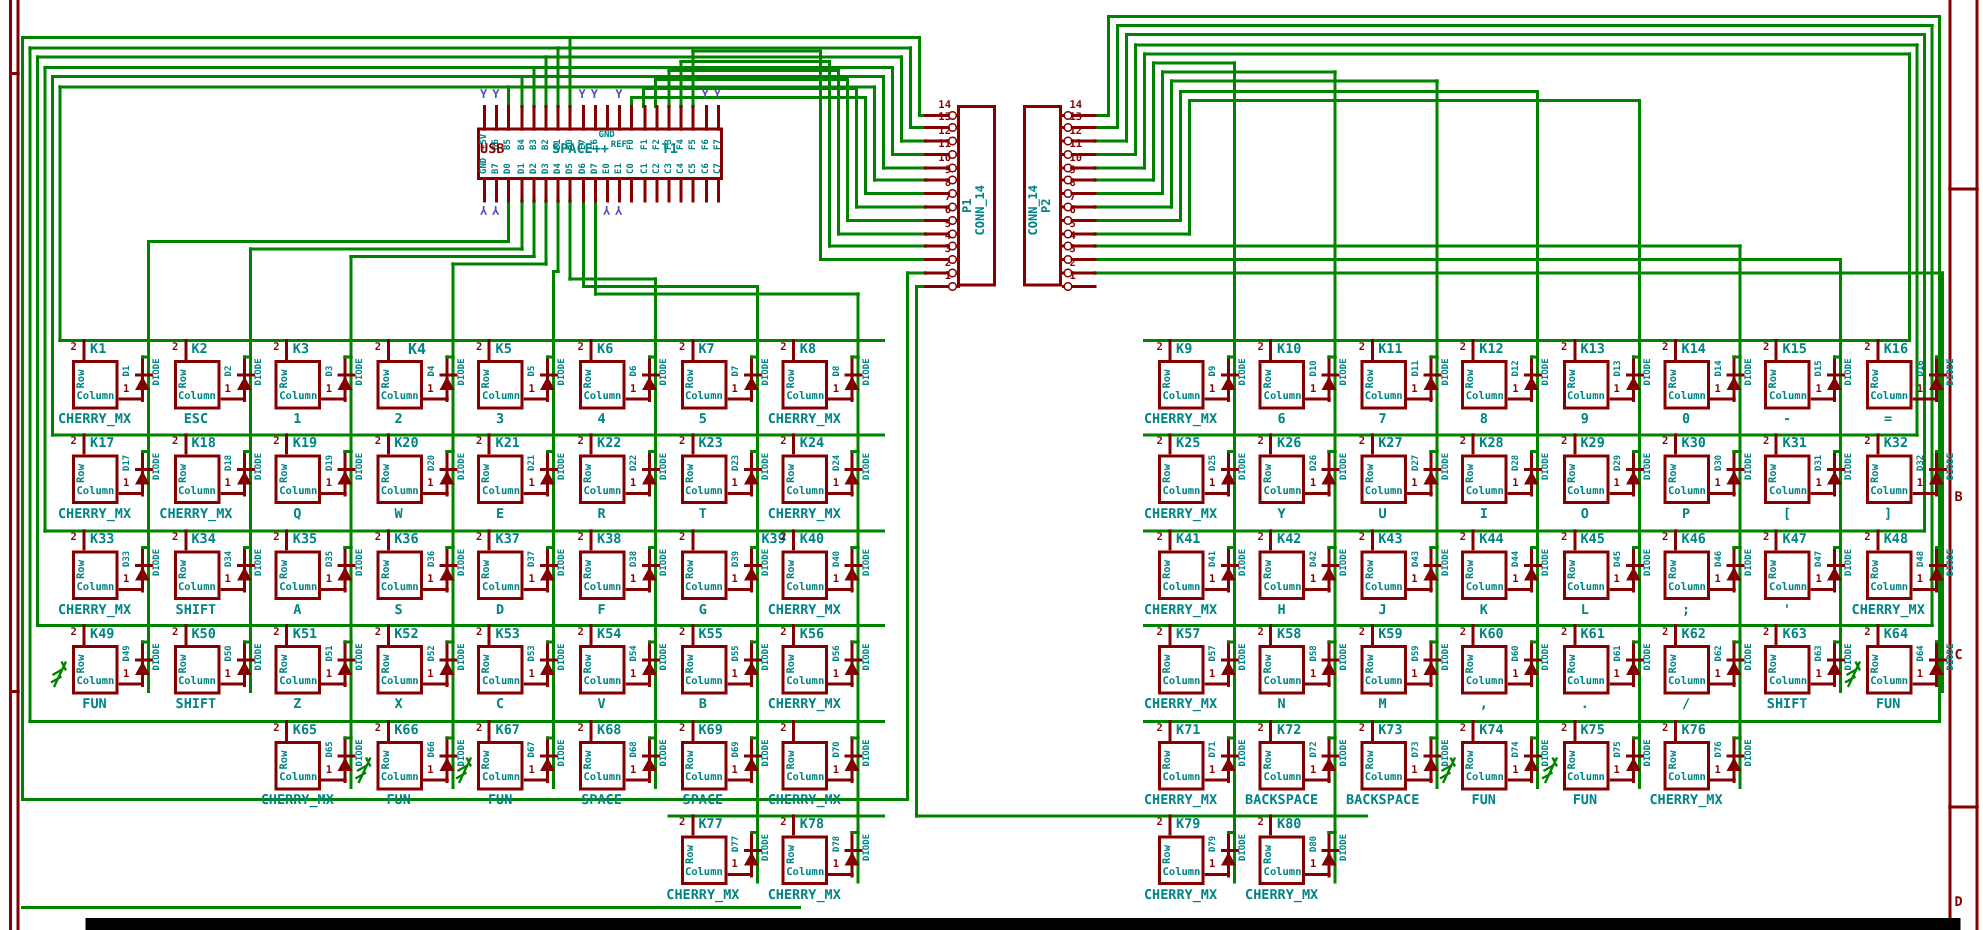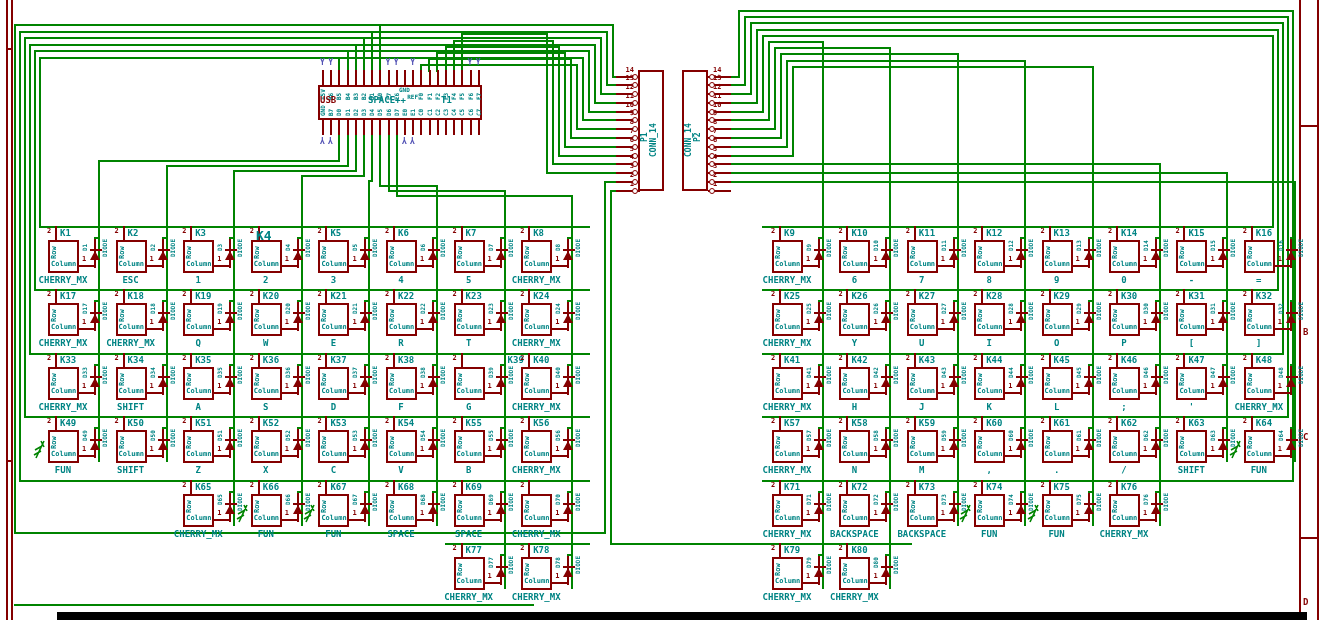--- a/index.html
+++ b/index.html
@@ -413,21 +413,21 @@
       <div class="ln rd" style="left: 229.2px; top: 237px; width: 2px; height: 31px;"></div>
       <div class="tri" style="left: 225.2px; top: 251px;"></div>
       <div class="ln rd" style="left: 225.2px; top: 249px; width: 12px; height: 2px;"></div>
       <div class="ln" style="left: 229.2px; top: 237px; width: 6px; height: 2px;"></div>
       <div class="t vt" style="left: 217.2px; top: 236px; font-size: 6px; color: rgb(0, 132, 132); height: 15px;">D3</div>
       <div class="t vt" style="left: 237.2px; top: 235px; font-size: 6px; color: rgb(0, 132, 132); height: 22px;">DIODE</div>
     </div>
     <div>
       <div class="ln rd" style="left: 257.8px; top: 226px; width: 2px; height: 16px;"></div>
       <div class="t" style="left: 249.8px; top: 228px; font-size: 7px; color: rgb(132, 0, 0);">2</div>
-      <div class="t" style="left: 256px; top: 229px; font-size: 13px; color: rgb(0, 132, 132);">K4</div>
+      <div class="t" style="left: 272px; top: 229px; font-size: 10px; color: rgb(0, 132, 132);">K4</div>
       <div class="box" style="left: 250.8px; top: 240px; width: 31px; height: 33px;"></div>
       <div class="t vt" style="left: 253.8px; top: 244px; font-size: 7px; color: rgb(0, 132, 132); height: 15px;">Row</div>
       <div class="t" style="left: 253.8px; top: 261px; font-size: 7px; color: rgb(0, 132, 132);">Column</div>
       <div class="t" style="left: 225.8px; top: 276px; font-size: 9px; color: rgb(0, 132, 132); width: 80px; text-align: center;">2</div>
       <div class="ln rd" style="left: 281.8px; top: 265px; width: 17px; height: 2px;"></div>
       <div class="t" style="left: 284.8px; top: 256px; font-size: 7px; color: rgb(132, 0, 0);">1</div>
       <div class="ln rd" style="left: 296.8px; top: 237px; width: 2px; height: 31px;"></div>
       <div class="tri" style="left: 292.8px; top: 251px;"></div>
       <div class="ln rd" style="left: 292.8px; top: 249px; width: 12px; height: 2px;"></div>
       <div class="ln" style="left: 296.8px; top: 237px; width: 6px; height: 2px;"></div>

